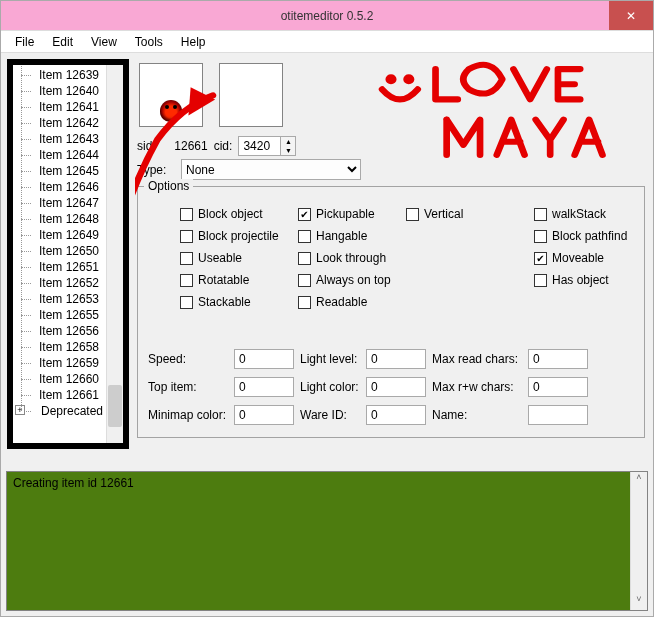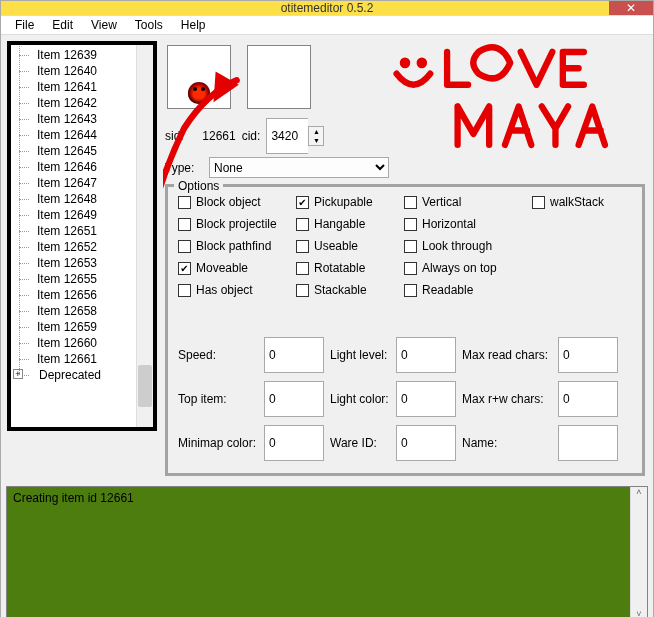--- a/index.html
+++ b/index.html
@@ -1,51 +1,51 @@
 <!DOCTYPE html>
 <html><head>
 <meta charset="utf-8">
 <style>
   * { box-sizing: border-box; font-family: "Segoe UI", Tahoma, sans-serif; font-size: 12px; }
   html, body { margin: 0; padding: 0; }
   body { width: 654px; height: 617px; background: #fff; }
   .window { width: 654px; height: 617px; display: flex; flex-direction: column; border: 1px solid #aaa; }
-  .titlebar { height: 30px; background: #fde047; display: flex; align-items: center; position: relative; border-bottom: 1px solid #ddd; }
+  .titlebar { height: 30px; background: #f9a8d4; display: flex; align-items: center; position: relative; border-bottom: 1px solid #ddd; }
   .titlebar .title { position: absolute; left: 50%; transform: translateX(-50%); color: #333; }
   .titlebar .close { margin-left: auto; width: 44px; height: 100%; background: #c8504f; color: #fff; display: flex; align-items: center; justify-content: center; font-size: 14px; }
   .menubar { height: 22px; background: #fff; display: flex; align-items: center; gap: 2px; padding: 0 6px; border-bottom: 1px solid #ddd; }
   .menubar span { padding: 2px 8px; color: #000; }
   .client { flex: 1; display: flex; flex-direction: column; background: #f0f0f0; }
   .top { flex: 1; display: flex; padding: 6px; gap: 6px; position: relative; }
-  .tree-wrap { width: 166px; height: 390px; border: 4px solid #000000; background: #fff; display: flex; }
+  .tree-wrap { width: 166px; height: 390px; border: 6px solid #000000; background: #fff; display: flex; }
   .tree { flex: 1; overflow: hidden; padding: 2px 0; }
   .tree-item { padding: 1px 2px 1px 26px; white-space: nowrap; color: #000; position: relative; }
   .tree-item::before { content: ""; position: absolute; left: 8px; top: 50%; width: 10px; border-top: 1px dotted #999; }
   .tree-item::after { content: ""; position: absolute; left: 8px; top: -50%; height: 100%; border-left: 1px dotted #999; }
   .tree-item.root { padding-left: 28px; }
   .tree-item.root .plus { position:absolute; left:2px; top:2px; width:10px; height:10px; border:1px solid #888; background:#fff; font-size:9px; line-height:9px; text-align:center; }
   .tree-scroll { width: 17px; background: #f0f0f0; border-left: 1px solid #ddd; position: relative; }
   .tree-scroll .thumb { position: absolute; left: 1px; right: 1px; top: 320px; height: 42px; background: #cdcdcd; border-radius: 2px; }
   .right { flex: 1; position: relative; padding: 2px; }
   .preview-row { display: flex; gap: 16px; padding: 2px 2px 6px 2px; }
   .preview { width: 64px; height: 64px; background: #fff; border: 1px solid #838383; position: relative; }
   .sprite { position: absolute; bottom: 4px; right: 20px; width: 22px; height: 22px; background: radial-gradient(ellipse at 50% 55%, #ff2a00 35%, #a30000 60%, #4d0000 80%); border-radius: 50% 50% 48% 48%; box-shadow: inset 0 -3px 3px rgba(0,0,0,.5); }
   .sprite::before, .sprite::after { content:""; position:absolute; top:5px; width:4px; height:4px; background:#000; border-radius:50%; }
   .sprite::before { left:5px; } .sprite::after { right:5px; }
   .row { display: flex; align-items: center; gap: 6px; margin: 3px 0; }
   .row label { color: #000; }
-  input[type=text] { border: 1px solid #a9a9a9; height: 36px; padding: 1px 4px; background: #fff; font-size: 12px; }
+  input[type=text] { border: 1px solid #a9a9a9; height: 20px; padding: 1px 4px; background: #fff; font-size: 12px; }
   .spin { display:flex; align-items:center; }
   .spin input { width:42px; border-right:none; }
   .spinbtns { width:16px; height:20px; border:1px solid #a9a9a9; display:flex; flex-direction:column; background:#f4f4f4; }
   .spinbtns div { flex:1; font-size:7px; text-align:center; line-height:9px; }
   select { height: 21px; border: 1px solid #a9a9a9; width: 180px; background: #fdfdfd; }
-  .fieldset { border: 3px solid #a3a3a3; margin-top: 6px; padding: 8px 10px 12px 10px; position: relative; background: #f0f0f0; }
+  .fieldset { border: 1px solid #a3a3a3; margin-top: 6px; padding: 20px 10px 12px 10px; position: relative; background: #f0f0f0; }
   .fieldset .legend { position: absolute; top: -8px; left: 6px; background: #f0f0f0; padding: 0 4px; color: #000; }
-  .check-grid { display: grid; grid-template-columns: 110px 100px 120px 100px; gap: 8px 8px; margin-bottom: 14px; }
+  .check-grid { display: grid; grid-template-columns: 110px 100px 120px 100px; gap: 8px 8px; margin-bottom: 14px; margin-left: 32px; }
   .check { display: flex; align-items: center; gap: 5px; color: #000; }
   .check .box { width: 13px; height: 13px; border: 1px solid #333; background: #fff; display: flex; align-items: center; justify-content: center; font-size: 10px; color:#000; }
   .prop-grid { display: grid; grid-template-columns: 80px 60px 60px 60px 90px 60px; gap: 8px 6px; align-items: center; margin-top: 40px; }
   .prop-grid label { color:#000; }
   .prop-grid input { width: 100%; }
   .log { height: 140px; border: 1px solid #838383; margin: 2px 5px 5px 5px; background: #4d7c0f; position: relative; padding: 4px 6px; color: #000; }
   .log-scroll { position:absolute; right:0; top:0; bottom:0; width:17px; background:#f0f0f0; border-left:1px solid #ddd; }
   .log-scroll .up, .log-scroll .down { position:absolute; left:0; right:0; height:16px; font-size:9px; text-align:center; color:#666; }
   .log-scroll .up { top:0; } .log-scroll .down { bottom:0; }
   
@@ -80,20 +80,21 @@
             <div class="tree-item">Item 12640</div>
             <div class="tree-item">Item 12641</div>
             <div class="tree-item">Item 12642</div>
             <div class="tree-item">Item 12643</div>
             <div class="tree-item">Item 12644</div>
             <div class="tree-item">Item 12645</div>
             <div class="tree-item">Item 12646</div>
             <div class="tree-item">Item 12647</div>
             <div class="tree-item">Item 12648</div>
             <div class="tree-item">Item 12649</div>
+            <div class="tree-item">Item 12650</div>
             <div class="tree-item">Item 12651</div>
             <div class="tree-item">Item 12652</div>
             <div class="tree-item">Item 12653</div>
             <div class="tree-item">Item 12655</div>
             <div class="tree-item">Item 12656</div>
             <div class="tree-item">Item 12658</div>
             <div class="tree-item">Item 12659</div>
             <div class="tree-item">Item 12660</div>
             <div class="tree-item">Item 12661</div>
             <div class="tree-item root"><span class="plus">+</span>Deprecated</div>
@@ -153,24 +154,20 @@
               </div>
 
             <div class="check">
                 <span class="box"></span>
                 <span>Block projectile</span>
               </div>
             <div class="check">
                 <span class="box"></span>
                 <span>Hangable</span>
               </div>
-            <div class="check">
-                <span class="box"></span>
-                <span>Horizontal</span>
-              </div>
             <div></div>
 
             <div class="check">
                 <span class="box"></span>
                 <span>Block pathfind</span>
               </div>
             <div class="check">
                 <span class="box"></span>
                 <span>Useable</span>
               </div>

